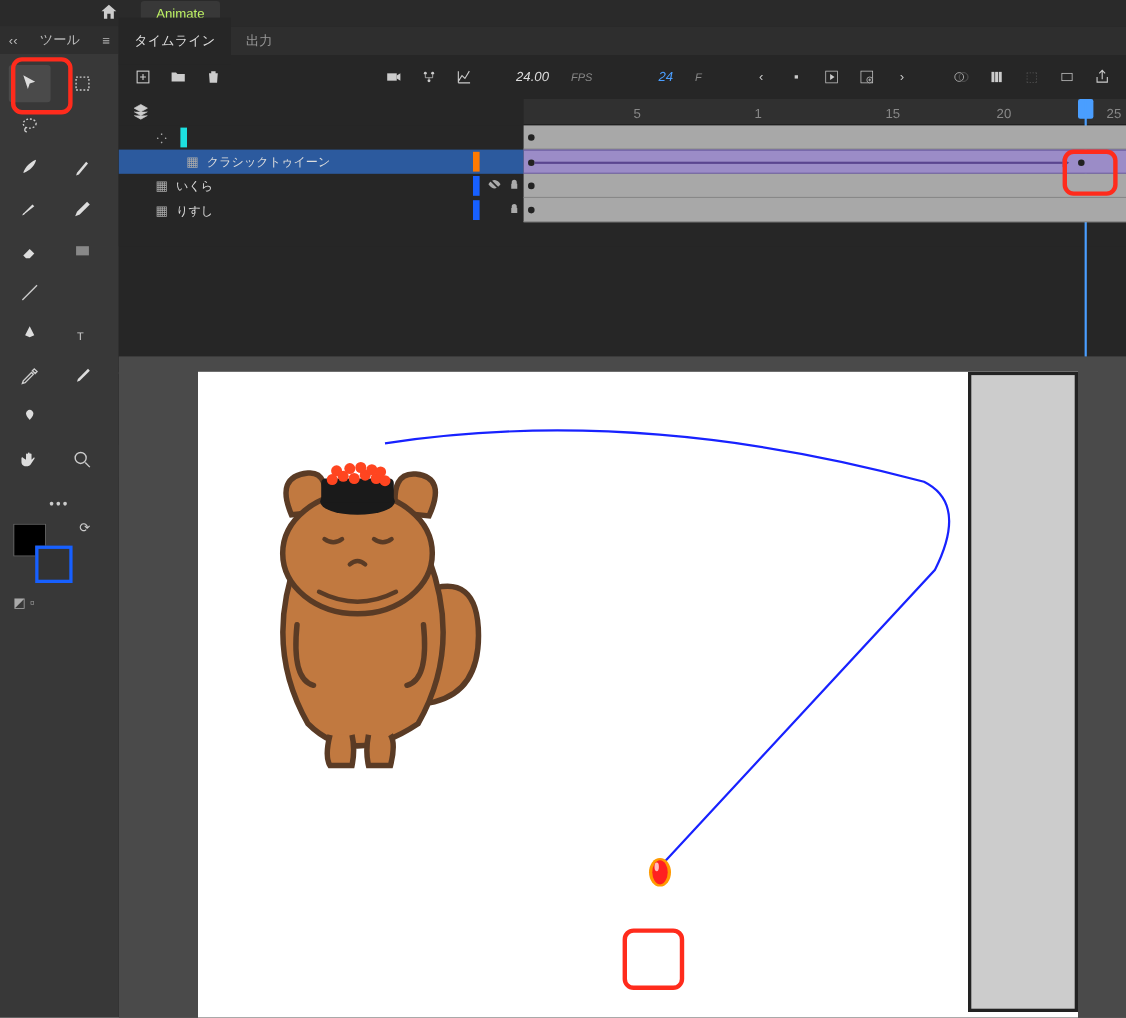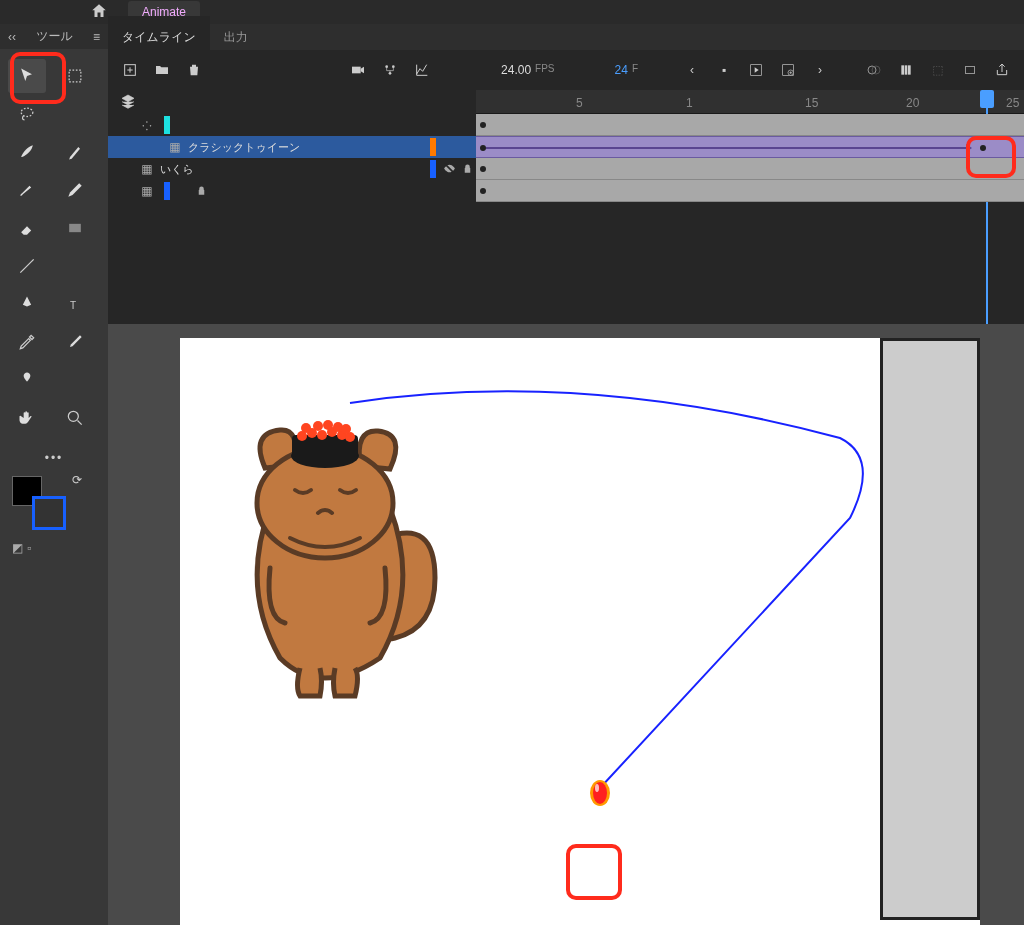--- a/index.html
+++ b/index.html
@@ -4,21 +4,21 @@
 <style>
 * { margin: 0; padding: 0; box-sizing: border-box; font-family: -apple-system, "Helvetica Neue", Arial, sans-serif; font-size: 12px; }
 body { background: #1e1e1e; width: 1024px; height: 925px; overflow: hidden; color: #ccc; }
 .traffic { position: absolute; top: 4px; left: 8px; display: flex; gap: 6px; }
 .traffic span { width: 12px; height: 12px; border-radius: 50%; }
 .tl-red { background: #ff5f56; }
 .tl-yellow { background: #ffbd2e; }
 .tl-green { background: #27c93f; }
 .topbar { position: absolute; top: 0; left: 0; right: 0; height: 24px; background: #2a2a2a; display: flex; align-items: center; padding-left: 90px; }
 .home-icon { color: #ccc; margin-right: 20px; }
-.app-tab { background: #383838; padding: 4px 14px; color: #f0abfc; border-radius: 3px 3px 0 0; }
+.app-tab { background: #383838; padding: 4px 14px; color: #bef264; border-radius: 3px 3px 0 0; }
 
 .tools-panel { position: absolute; top: 24px; left: 0; width: 108px; bottom: 0; background: #383838; }
 .tools-header { background: #2e2e2e; padding: 4px 8px; color: #bbb; font-size: 11px; display: flex; justify-content: space-between; align-items: center; }
 .tools-grid { display: grid; grid-template-columns: 1fr 1fr; gap: 4px; padding: 10px 8px; }
 .tool { width: 38px; height: 34px; display: flex; align-items: center; justify-content: center; color: #ddd; cursor: pointer; border-radius: 3px; }
 .tool.selected { background: #4a4a4a; }
 .tool svg { width: 20px; height: 20px; fill: currentColor; }
 .more-dots { text-align: center; color: #ccc; letter-spacing: 2px; padding: 6px; }
 .color-swatches { padding: 10px; position: relative; height: 70px; }
 .fill-swatch { position: absolute; width: 30px; height: 30px; background: #000; border: 1px solid #666; top: 5px; left: 12px; }
@@ -29,21 +29,21 @@
 .right-area { position: absolute; top: 24px; left: 108px; right: 0; bottom: 0; background: #262626; }
 
 .timeline-tabs { display: flex; background: #2e2e2e; height: 26px; align-items: center; }
 .tl-tab { padding: 13px 14px; color: #999; cursor: pointer; }
 .tl-tab.active { background: #262626; color: #ddd; }
 
 .tl-toolbar { display: flex; align-items: center; height: 40px; padding: 0 12px; background: #262626; justify-content: space-between; }
 .tl-toolbar-left, .tl-toolbar-right { display: flex; align-items: center; gap: 12px; }
 .tb-icon { color: #ccc; cursor: pointer; width: 20px; height: 20px; display: flex; align-items: center; justify-content: center; }
 .tb-icon svg { width: 16px; height: 16px; fill: currentColor; }
-.fps-group { display: flex; align-items: flex-start; gap: 4px; color: #ccc; }
+.fps-group { display: flex; align-items: flex-end; gap: 20px; color: #ccc; font-style: italic; }
 .fps-val { color: #ddd; }
 .fps-lbl { color: #888; font-size: 10px; }
 .frame-num { color: #4a9eff; margin-left: 48px; }
 
 .layers-header { display: flex; align-items: center; height: 24px; background: #262626; padding: 0 12px; }
 .layers-header .stack-icon { margin-right: auto; color: #ccc; }
 .lh-icons { display: flex; gap: 10px; color: #aaa; }
 
 .layers-body { position: relative; height: 110px; background: #262626; }
 .layer-row { display: flex; align-items: center; height: 22px; padding-left: 18px; color: #ddd; }
@@ -367,20 +367,21 @@
         </span>
         <span class="layer-lock">
           <svg viewBox="0 0 24 24" width="11" height="11">
               <path fill="#aaa" d="M7 11V8a5 5 0 0110 0v3h1v10H6V11z"></path>
             </svg>
         </span>
       </div>
       <div class="layer-row">
         <span class="layer-indent" style="width:14px"></span>
         <span class="layer-icon">▦</span>
+        <span class="layer-name">りすし</span>
         <span class="layer-color" style="background:#1760ff"></span>
         <span class="layer-vis"></span>
         <span class="layer-lock">
           <svg viewBox="0 0 24 24" width="11" height="11">
               <path fill="#aaa" d="M7 11V8a5 5 0 0110 0v3h1v10H6V11z"></path>
             </svg>
         </span>
       </div>
     </div>
 

